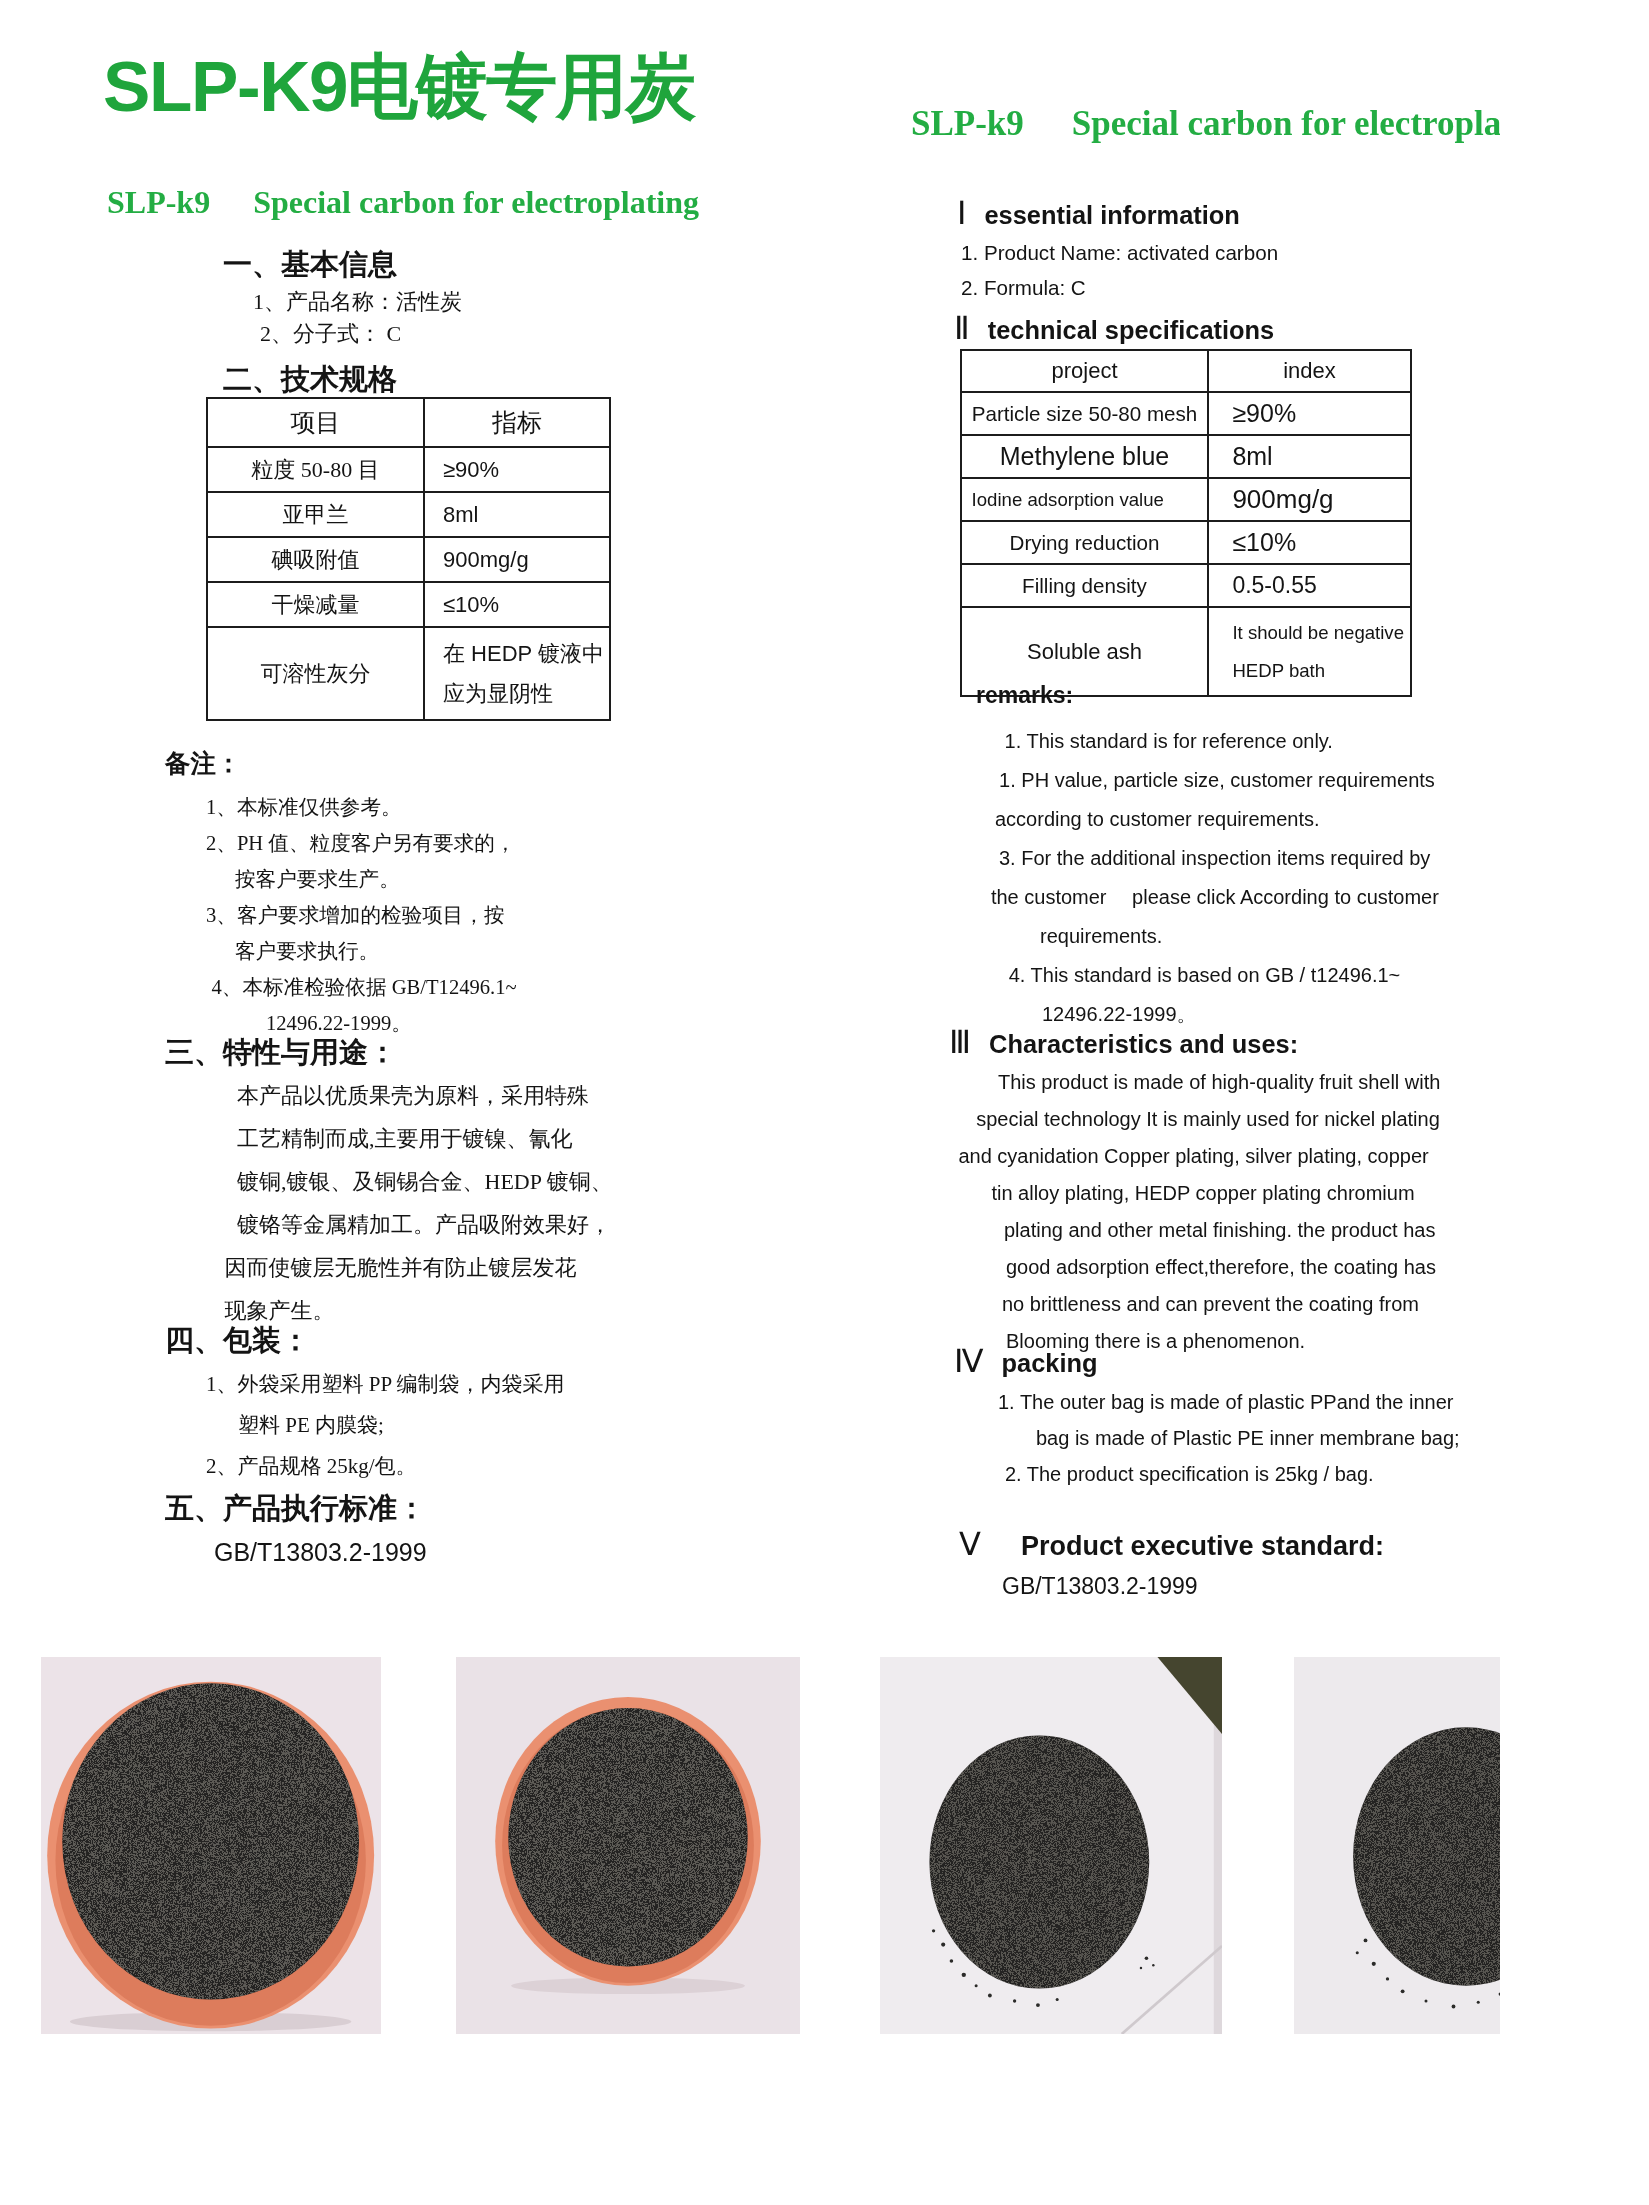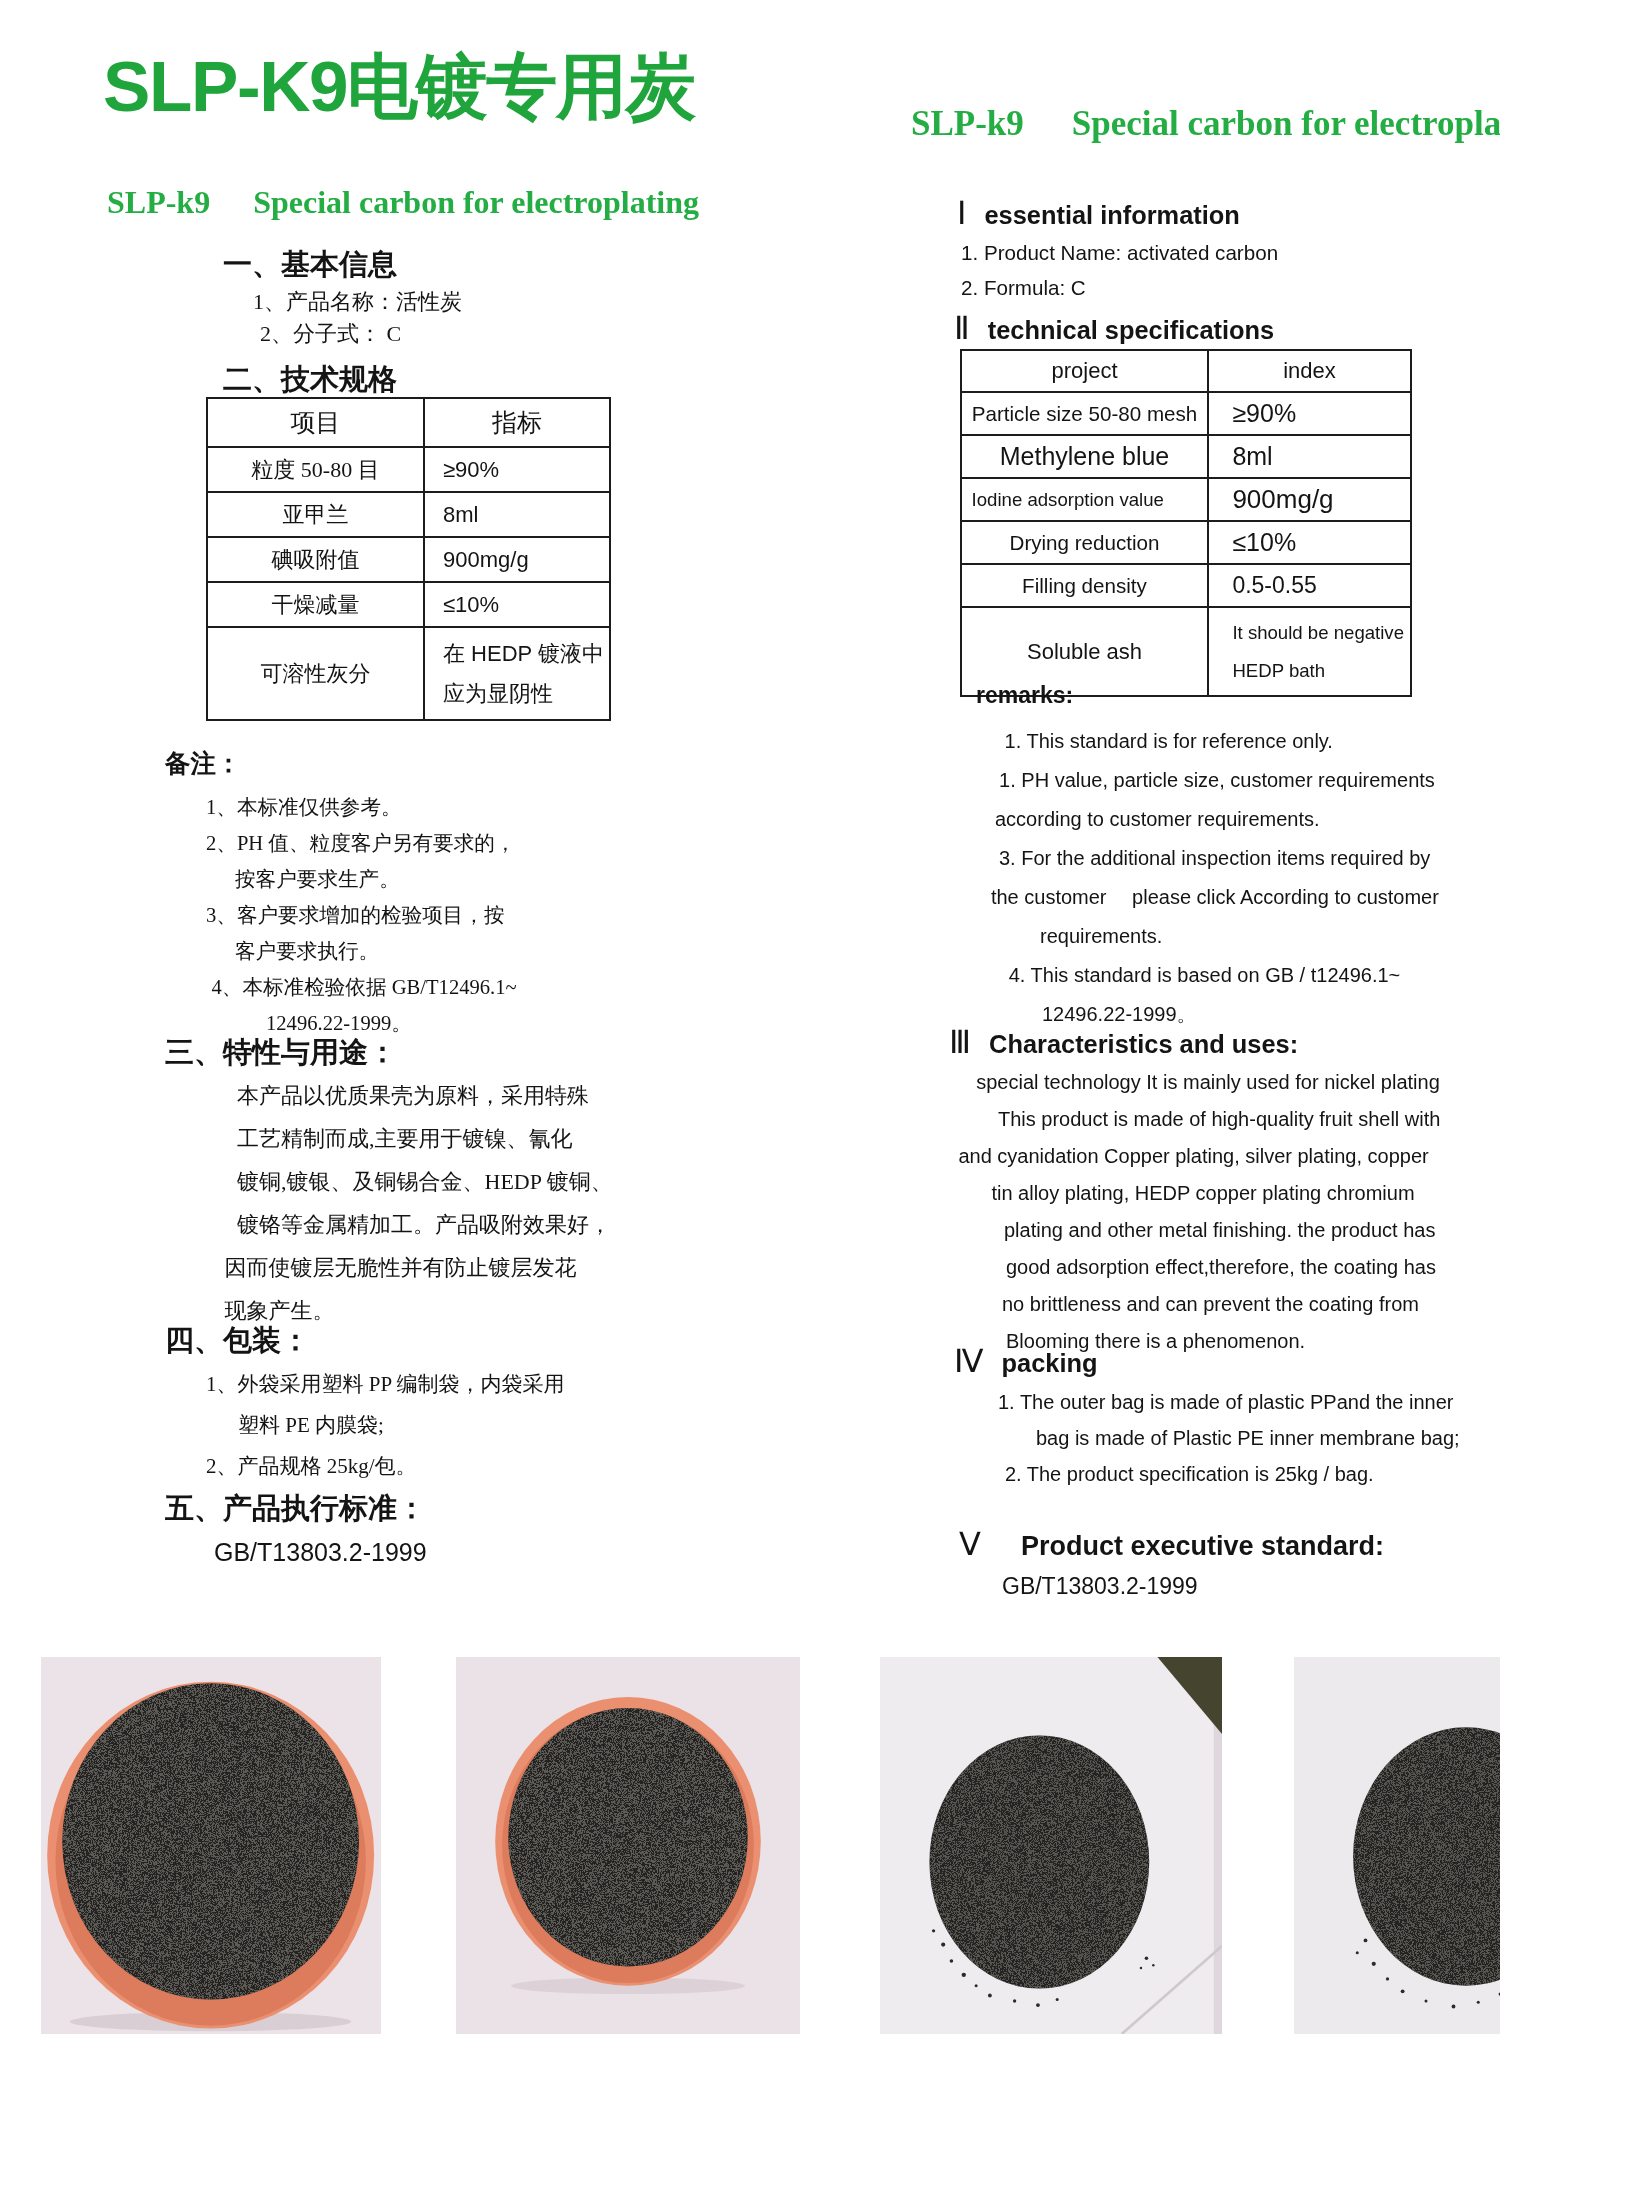--- a/index.html
+++ b/index.html
@@ -207,22 +207,22 @@
     <div class="bl" style="margin-left:-4.1px">the customer　 please click According to customer</div>
     <div class="bl" style="margin-left:45px">requirements.</div>
     <div class="bl" style="margin-left:13.7px">4. This standard is based on GB / t12496.1~</div>
     <div class="bl" style="margin-left:47px">12496.22-1999。</div>
   </div>
 
   <div class="abs h-en" style="left:949px;top:1023px;">
     <span class="rom">Ⅲ</span><span class="lbl">Characteristics and uses:</span>
   </div>
   <div class="abs block para-r" style="left:968px;top:1064px;">
+    <div class="bl" style="margin-left:30px">This product is made of high-quality fruit shell with</div>
     <div class="bl" style="margin-left:8.2px">special technology It is mainly used for nickel plating</div>
-    <div class="bl" style="margin-left:30px">This product is made of high-quality fruit shell with</div>
     <div class="bl" style="margin-left:-9.6px">and cyanidation Copper plating, silver plating, copper</div>
     <div class="bl" style="margin-left:23.4px">tin alloy plating, HEDP copper plating chromium</div>
     <div class="bl" style="margin-left:36px">plating and other metal finishing. the product has</div>
     <div class="bl" style="margin-left:38px">good adsorption effect,therefore, the coating has</div>
     <div class="bl" style="margin-left:34px">no brittleness and can prevent the coating from</div>
     <div class="bl" style="margin-left:38px">Blooming there is a phenomenon.</div>
   </div>
 
   <div class="abs h-en" style="left:954px;top:1342px;">
     <span class="rom">Ⅳ</span><span class="lbl">packing</span>

